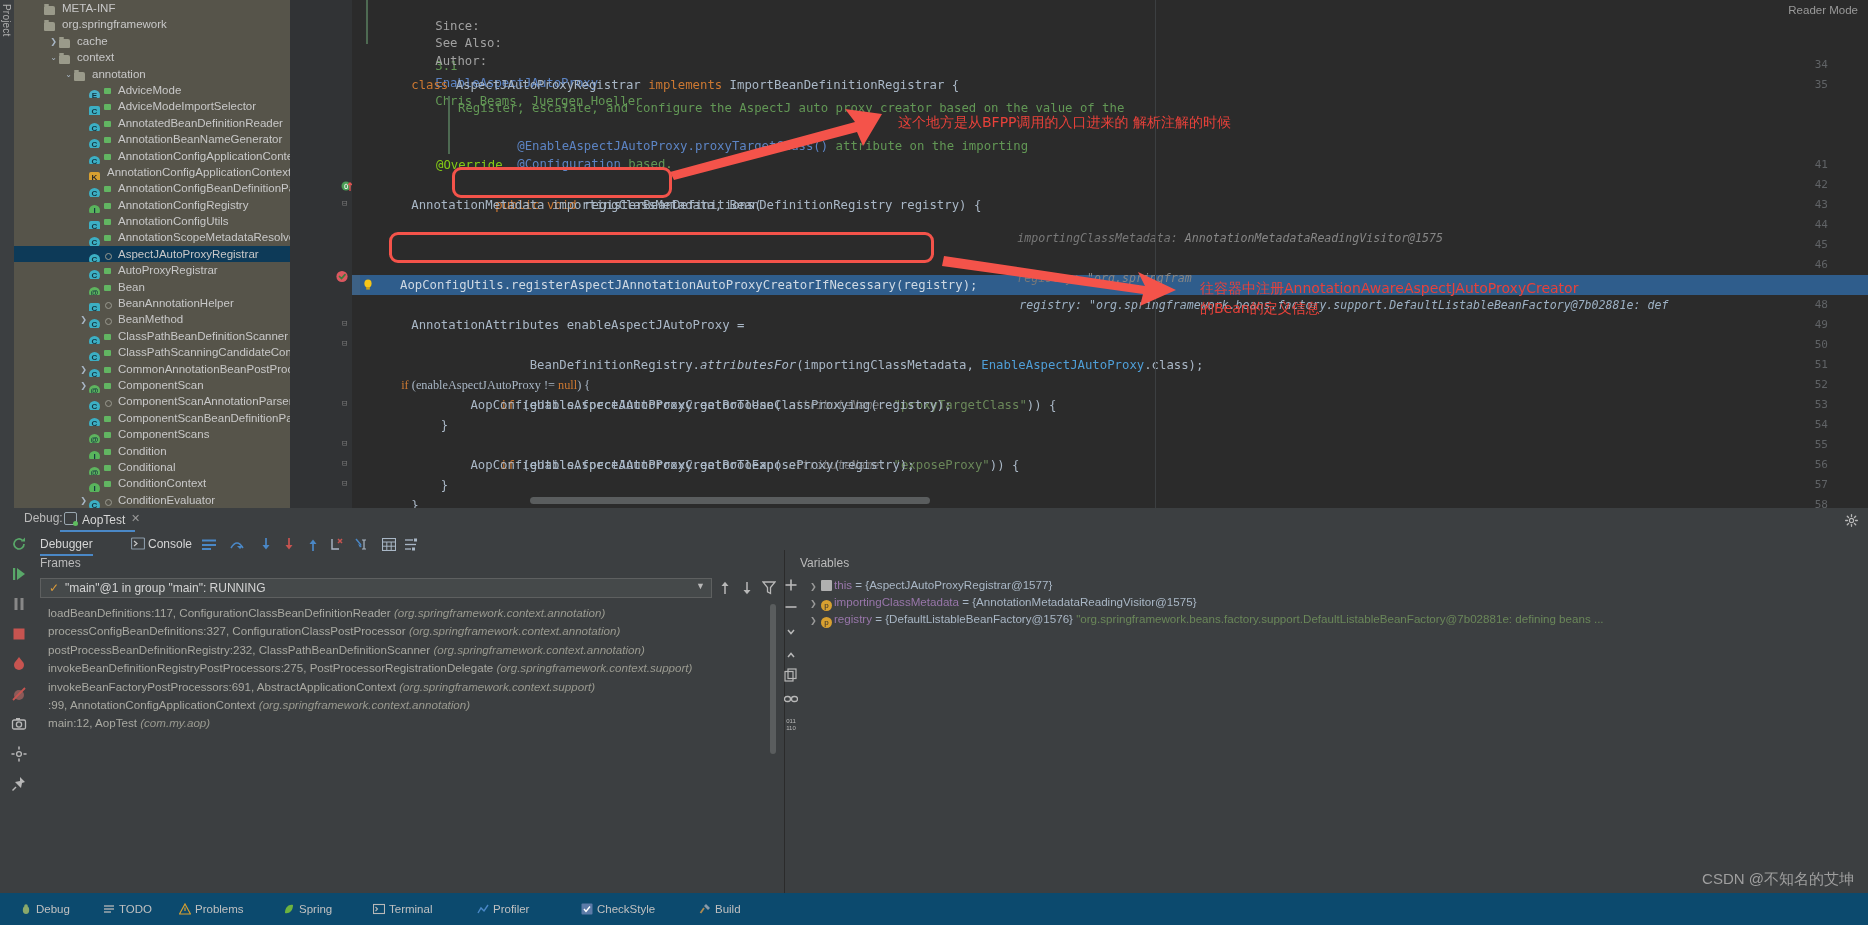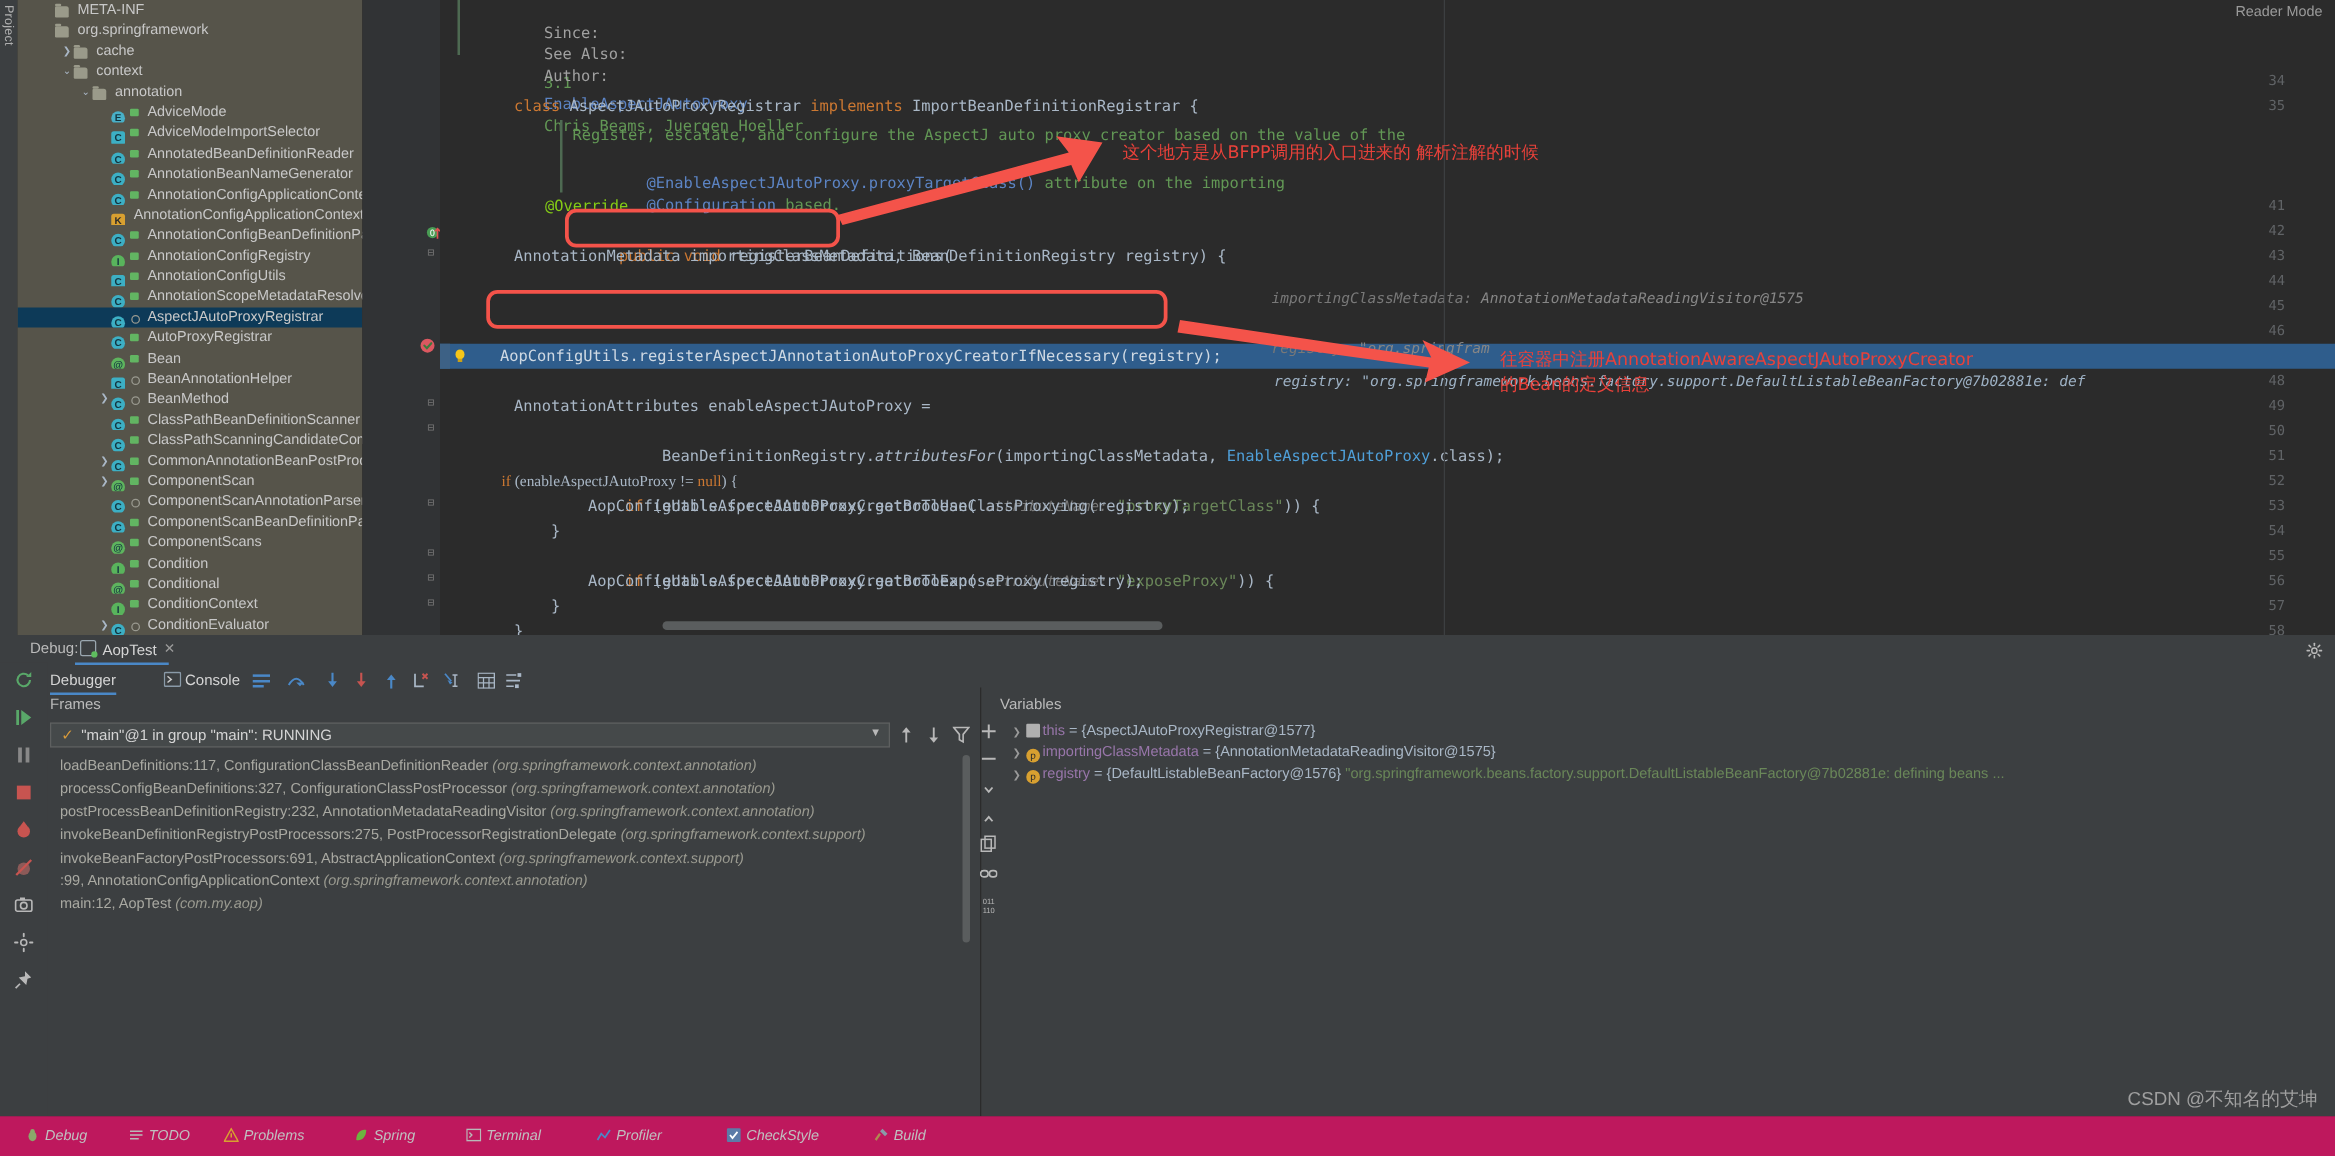--- a/index.html
+++ b/index.html
@@ -92,21 +92,21 @@
     color:#bbbbbb; white-space:nowrap; }
   .vexp { display:inline-block; width:11px; color:#9a9a9a; font-size:8px; }
   .vicon { display:inline-block; width:13px; vertical-align:-2px; }
   .vname { color:#9876aa; }
   .vval { color:#a9b7c6; }
   .vstr { color:#6a8759; }
 
   .divvert { position:absolute; top:550px; width:1px; height:343px; background:#2b2b2b; }
 
   
-  .statusbar { position:absolute; left:0; bottom:0; width:100%; height:32px; background:#be185d;font-style:italic; }
+  .statusbar { position:absolute; left:0; bottom:0; width:100%; height:32px; background:#0c4a6e; }
   .sb-item { position:absolute; bottom:8px; font-size:11.5px; color:#c0c0c0; white-space:nowrap; }
   .watermark { position:absolute; right:14px; bottom:36px; color:#9f9f9f; font-size:15px; }
 </style>
 </head>
 <body>
 
 <div class="app">
 
   <div class="leftstrip">
     <div class="vtext">Project</div>
@@ -430,21 +430,21 @@
     <line x1="7" y1="2" x2="7" y2="13" stroke="#b8b8b8" stroke-width="1.5"></line>
       <path d="M3.5 10 L7 14.2 L10.5 10 Z" fill="#b8b8b8"></path>
   </svg>
   <svg style="position:absolute; left:762px; top:580px;" width="14" height="16" viewBox="0 0 14 16">
     <path d="M1 2 L13 2 L8.5 7.5 L8.5 13.5 L5.5 11.8 L5.5 7.5 Z" fill="none" stroke="#b8b8b8" stroke-width="1.3"></path>
   </svg>
 
   <div class="frameslist" id="frameslist">
       <div class="frow"><span>loadBeanDefinitions:117, ConfigurationClassBeanDefinitionReader </span><i>(org.springframework.context.annotation)</i></div>
       <div class="frow"><span>processConfigBeanDefinitions:327, ConfigurationClassPostProcessor </span><i>(org.springframework.context.annotation)</i></div>
-      <div class="frow"><span>postProcessBeanDefinitionRegistry:232, AnnotationMetadataReadingVisitor </span><i>(org.springframework.context.annotation)</i></div>
+      <div class="frow"><span>postProcessBeanDefinitionRegistry:232, ClassPathBeanDefinitionScanner </span><i>(org.springframework.context.annotation)</i></div>
       <div class="frow"><span>invokeBeanDefinitionRegistryPostProcessors:275, PostProcessorRegistrationDelegate </span><i>(org.springframework.context.support)</i></div>
       <div class="frow"><span>invokeBeanFactoryPostProcessors:691, AbstractApplicationContext </span><i>(org.springframework.context.support)</i></div>
       <div class="frow"><span><init>:99, AnnotationConfigApplicationContext </init></span><i>(org.springframework.context.annotation)</i></div>
       <div class="frow"><span>main:12, AopTest </span><i>(com.my.aop)</i></div>
     </div>
   <div style="position:absolute; left:770px; top:604px; width:6px; height:150px; background:#5a5d5e; border-radius:3px;"></div>
 
   <div class="divvert" style="left:784px;"></div>
   <div class="varpanel">
     <div class="var-hdr">Variables</div>

